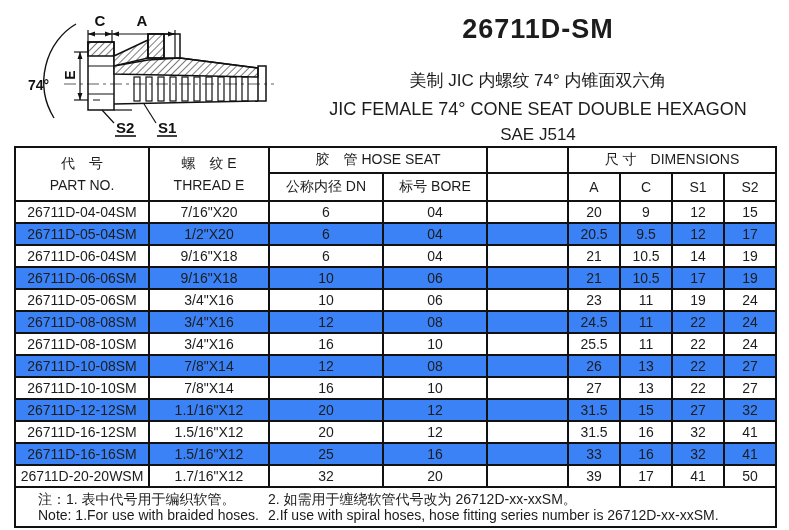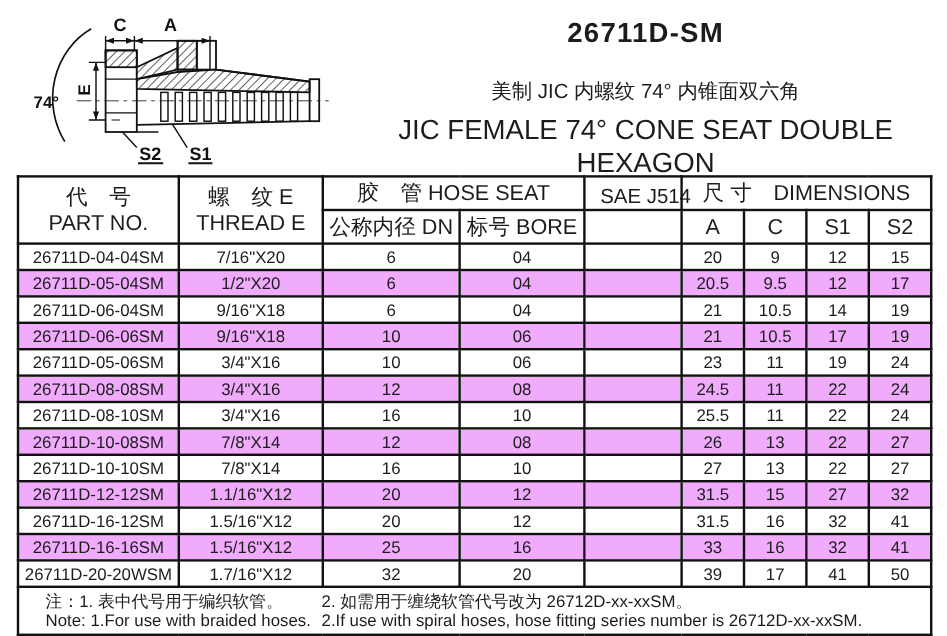--- a/index.html
+++ b/index.html
@@ -5,38 +5,38 @@
   html,body{margin:0;padding:0;}
   body{
     width:789px;height:530px;position:relative;background:#ffffff;
     font-family:"Liberation Sans","DejaVu Sans",sans-serif;color:#1c1c1c;
     overflow:hidden;
   }
   
   .drawing{position:absolute;left:6px;top:6px;width:285px;height:135px;}
   
   .title-block{position:absolute;left:295px;top:14px;width:486px;text-align:center;}
-  .title-main{font-size:23px;font-weight:bold;letter-spacing:1px;margin:0 0 24px 0;}
+  .title-main{font-size:27px;font-weight:bold;letter-spacing:1px;margin:0 0 24px 0;}
   .title-cn{font-size:17px;margin:0 0 7px 0;}
-  .title-en{font-size:23px;margin:0 0 5px 0;}
+  .title-en{font-size:18px;margin:0 0 5px 0;}
   .title-std{font-size:17px;margin:0;}
   
   .spec-table{
     position:absolute;left:14px;top:146px;width:761px;
     border-collapse:collapse;table-layout:fixed;
     font-size:14px;color:#1c1c1c;
   }
   .spec-table th,.spec-table td{
     border:2px solid #111111;text-align:center;vertical-align:middle;
     padding:1px 3px;font-weight:normal;overflow:hidden;white-space:nowrap;
   }
-  .spec-table thead th{height:22px;font-size:18px;}
+  .spec-table thead th{height:22px;font-size:14px;}
   .spec-table thead .h2 th{height:24px;border-radius:14px;}
   .spec-table tbody td{height:18px;font-size:14px;}
-  .spec-table tbody tr.alt td{background:#f0abfc;}
+  .spec-table tbody tr.alt td{background:#3b82f6;}
   .hdr-2line div{line-height:22px;}
   
   .notes-cell{text-align:left !important;padding:3px 22px !important;font-size:12.5px;line-height:16px;white-space:normal !important;}
   .note-seg1{display:inline-block;width:230px;vertical-align:top;}
 </style>
 </head>
 <body>
 
 <svg class="drawing" viewBox="0 0 285 135">
   <defs>

